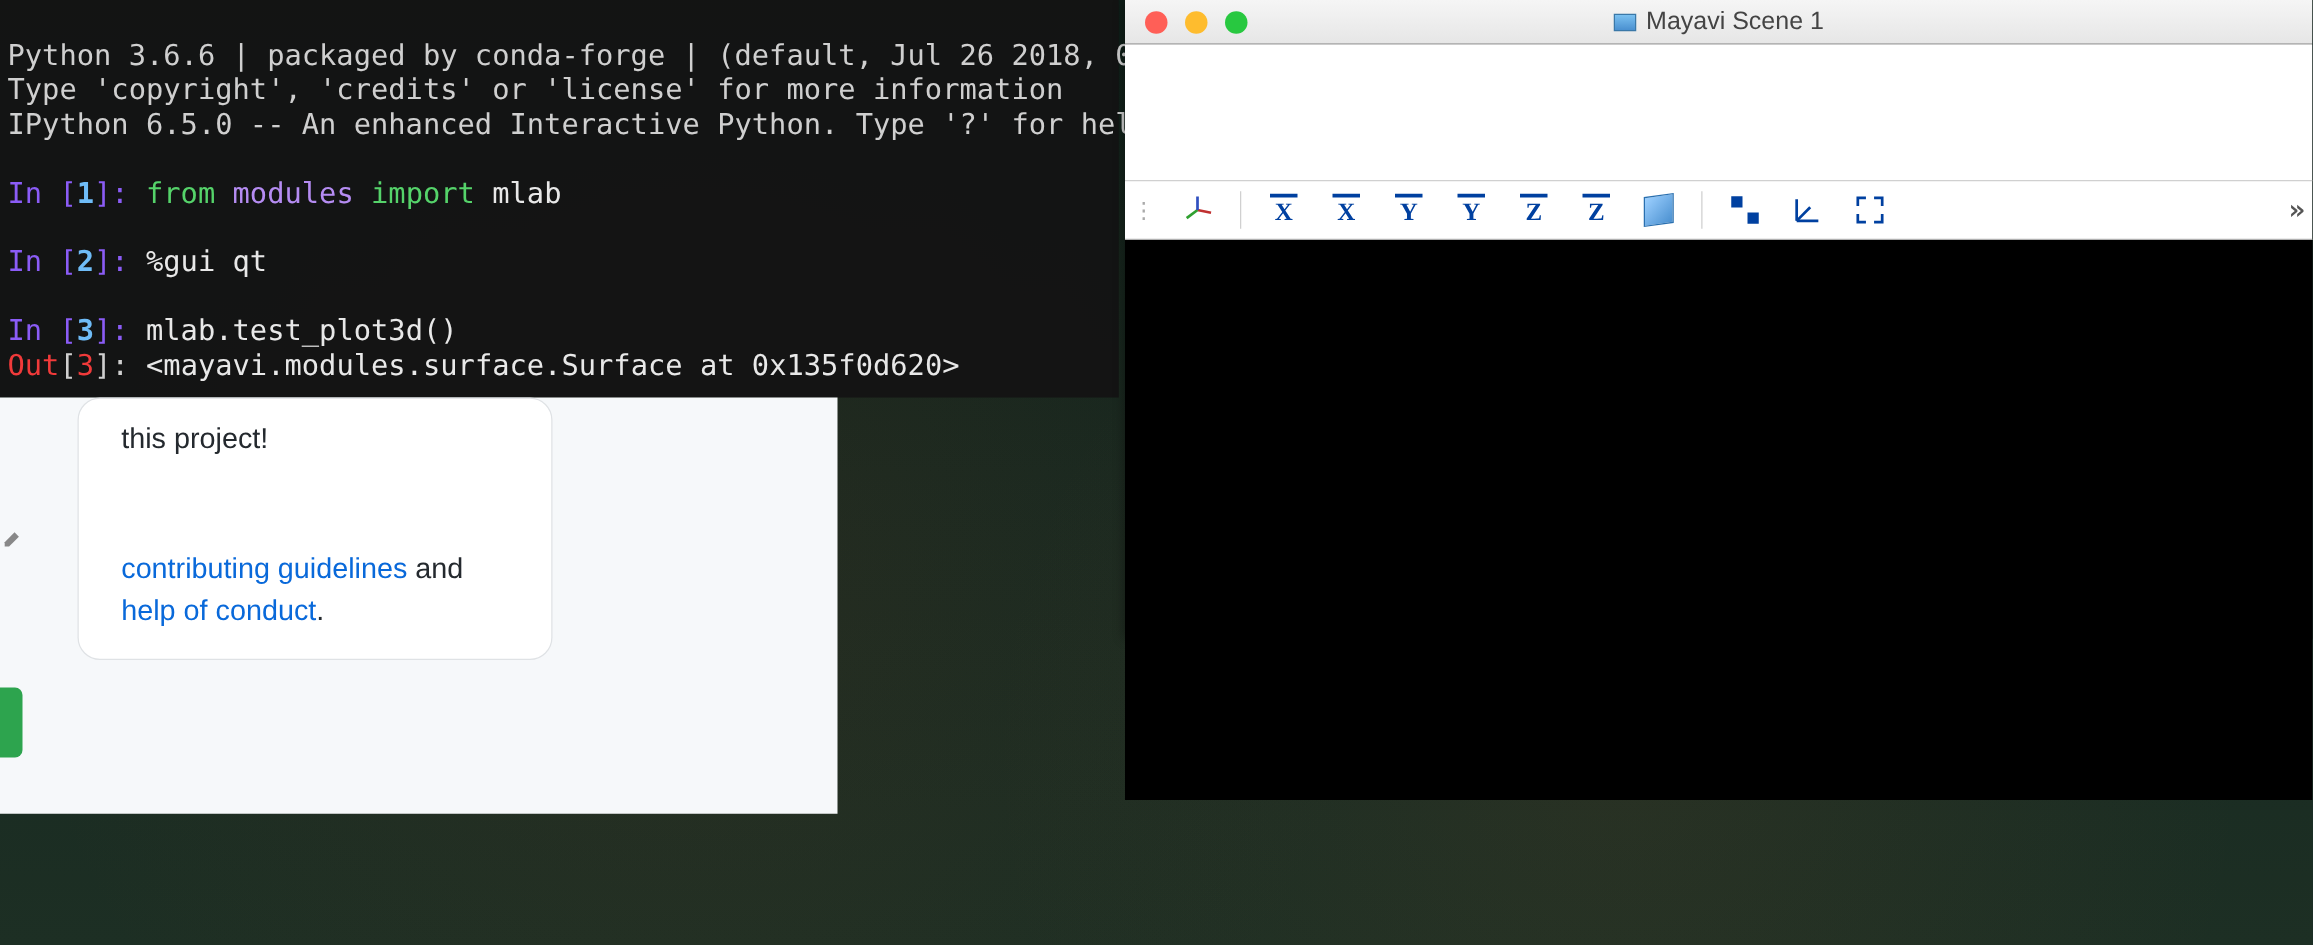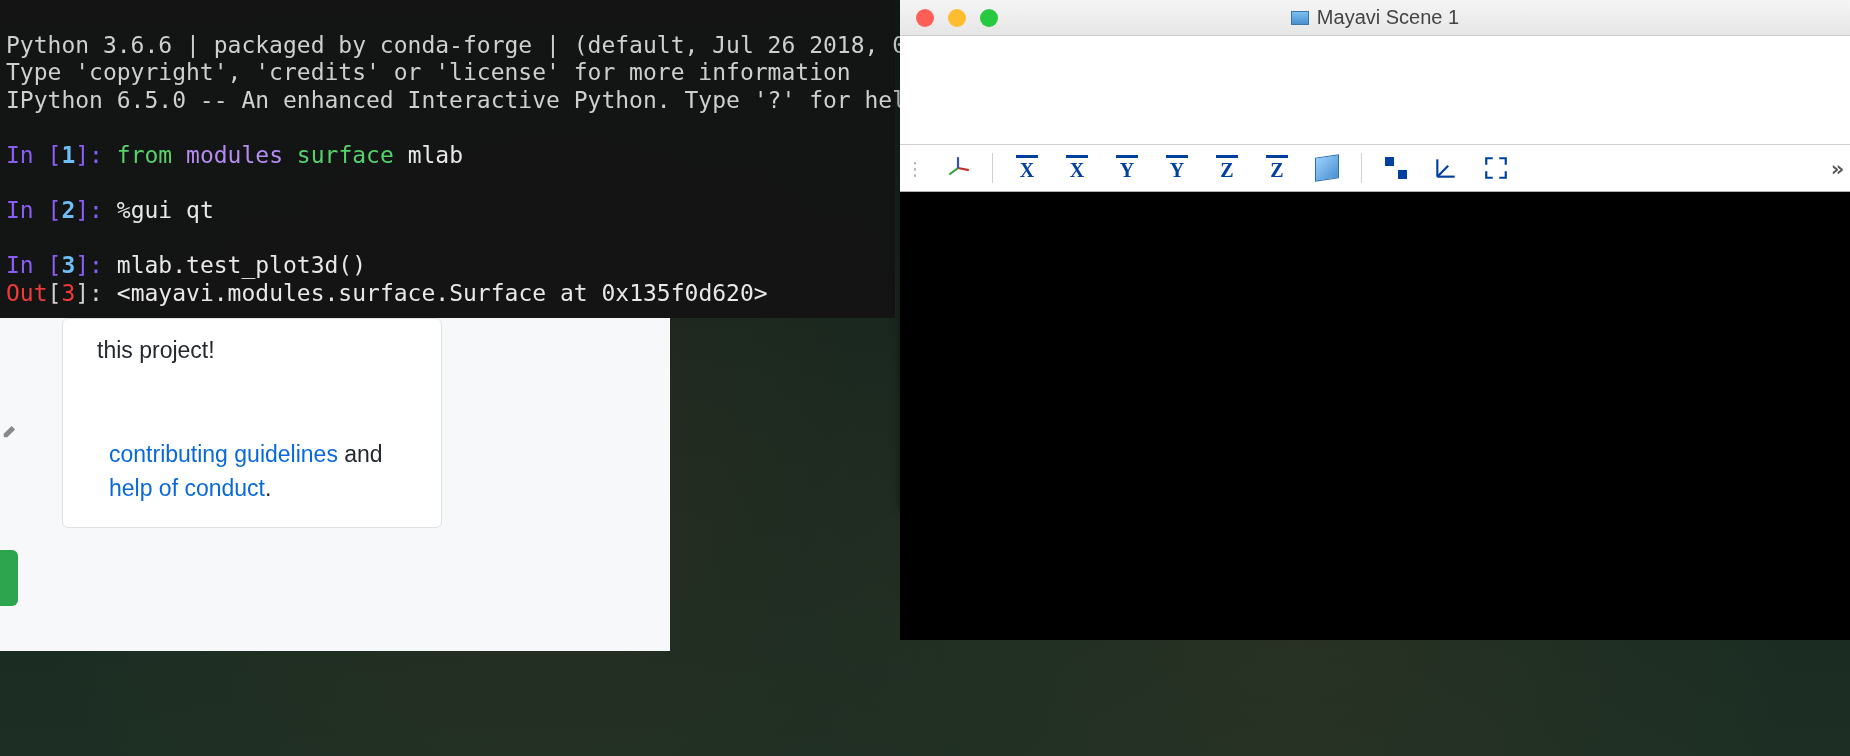--- a/index.html
+++ b/index.html
@@ -59,28 +59,28 @@
     background: #f6f8fa;
   }
   .gh-card {
     position: absolute;
     left: 62px;
     top: 318px;
     width: 380px;
     height: 210px;
     background: #ffffff;
     border: 1px solid #dfe2e5;
-    border-radius: 6px;
+    border-radius: 18px;
     padding: 14px 34px 20px 34px;
     font-family: -apple-system, BlinkMacSystemFont, "Segoe UI", sans-serif;
     font-size: 23px;
     color: #24292e;
     line-height: 1.5;
   }
-  .gh-card a { color: #0969da; text-decoration: none; margin-left: 12px; }
+  .gh-card a { color: #0969da; text-decoration: none; }
   .gh-button {
     position: absolute;
     left: 0;
     top: 550px;
     width: 18px;
     height: 56px;
     background: #2da44e;
     border-radius: 0 6px 6px 0;
   }
   .pencil {
@@ -208,21 +208,21 @@
 </head>
 <body>
 
 <div class="desktop-texture"></div>
 
 <div class="terminal">
 <span class="gray">Python 3.6.6 | packaged by conda-forge | (default, Jul 26 2018, 09:55:02)</span>
 <span class="gray">Type 'copyright', 'credits' or 'license' for more information</span>
 <span class="gray">IPython 6.5.0 -- An enhanced Interactive Python. Type '?' for help.</span>
 
-<span class="prompt-in">In [</span><span class="prompt-num">1</span><span class="prompt-in">]: </span><span class="kw">from</span> <span class="mod">modules</span> <span class="kw">surface</span><span> mlab</span>
+<span class="prompt-in">In [</span><span class="prompt-num">1</span><span class="prompt-in">]: </span><span class="kw">from</span> <span class="mod">modules</span> <span class="kw">import</span><span> mlab</span>
 
 <span class="prompt-in">In [</span><span class="prompt-num">2</span><span class="prompt-in">]: </span><span>%gui qt</span>
 
 <span class="prompt-in">In [</span><span class="prompt-num">3</span><span class="prompt-in">]: </span><span>mlab.test_plot3d()</span>
 <span class="prompt-out">Out</span><span class="gray">[</span><span class="prompt-out">3</span><span class="gray">]: </span><span>&lt;mayavi.modules.surface.Surface at 0x135f0d620&gt;</span>
 
 <span class="prompt-in">In [</span><span class="prompt-num">4</span><span class="prompt-in">]: </span><span class="cursor"></span>
 <span class="red">4</span><span class="gray">:</span><span class="cyan">BAIR-MEG</span>
 </div>
 

